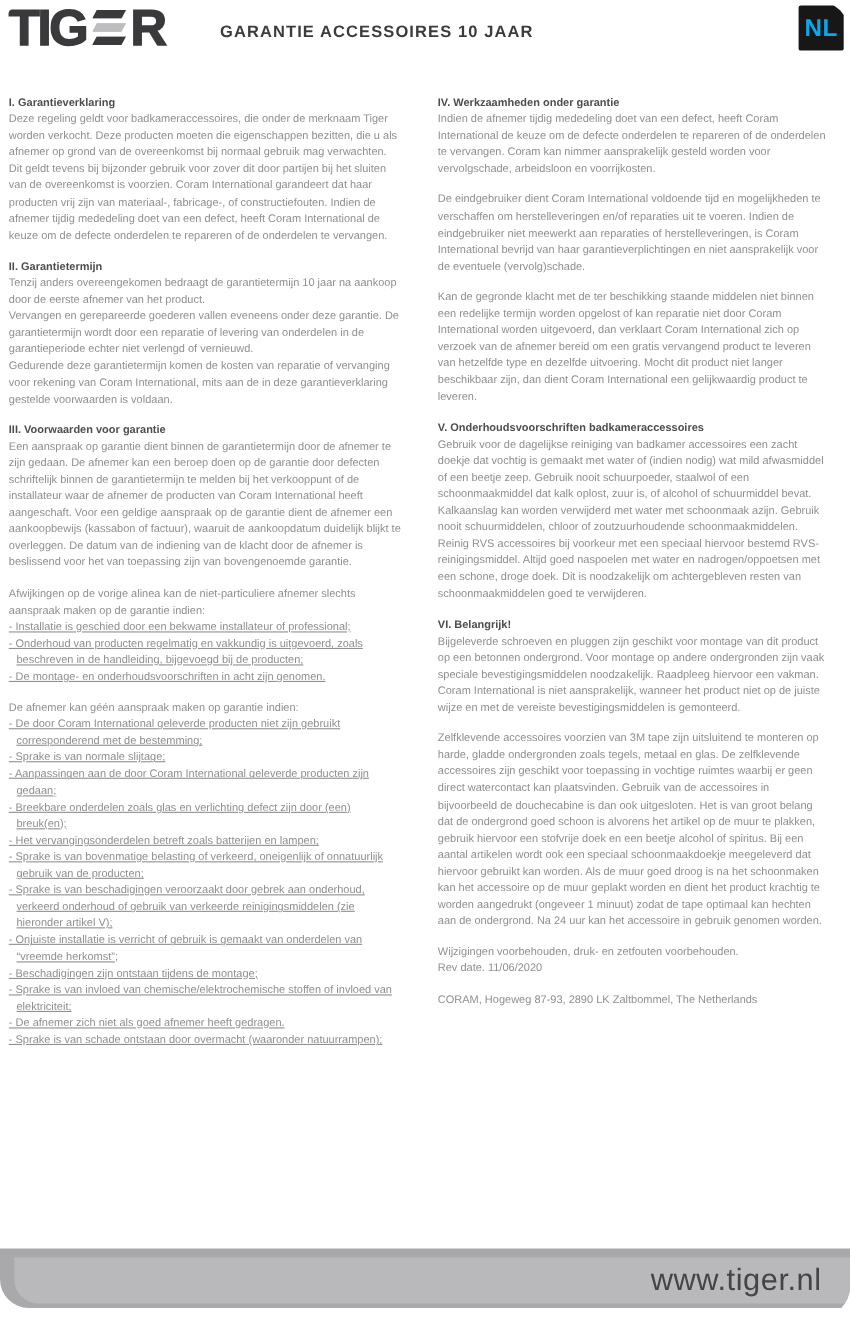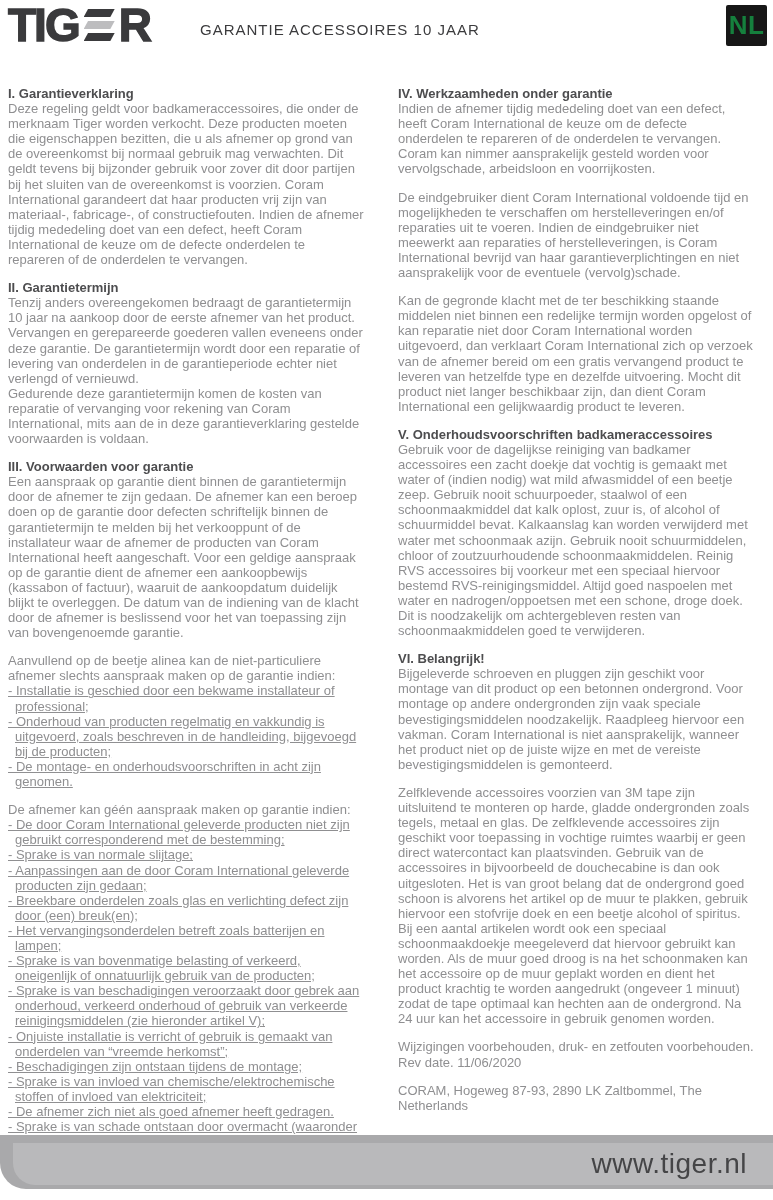--- a/index.html
+++ b/index.html
@@ -1,43 +1,43 @@
 <!DOCTYPE html>
 <html><head>
 <meta charset="utf-8">
 <style>
   * { box-sizing: border-box; margin: 0; padding: 0; }
   html, body { width: 773px; height: 1200px; background: #ffffff; overflow: hidden; }
   body { font-family: "Liberation Sans", "DejaVu Sans", sans-serif; }
-  .page { position: relative; width: 773px; height: 1200px; background: #fff; overflow: hidden; }
+  .page { position: relative; width: 773px; height: 1200px; background: #fff; overflow: hidden; border-radius: 32px; }
 
   
   .header { position: relative; height: 86px; }
   .logo { position: absolute; left: 8px; top: 4px; display: flex; align-items: flex-start; color: #3a3a3c; }
   .logo .txt {
     font-size: 46px; line-height: 42px; font-weight: bold; letter-spacing: -2px;
     -webkit-text-stroke: 1.4px #3a3a3c;
   }
   .logo-e { display: flex; flex-direction: column; justify-content: space-between; width: 31px; height: 32px; margin: 5px 4px 0 5px; }
   .logo-e .bar { height: 8px; background: #3a3a3c; clip-path: polygon(14% 0, 100% 0, 86% 100%, 0 100%); }
   .logo-e .bar.light { background: #bdbdbf; }
   .doc-title {
     position: absolute; left: 200px; top: 21px;
-    font-size: 15px; font-weight: normal; letter-spacing: 1px; color: #3b3b3d;
+    font-size: 15px; font-weight: bold; letter-spacing: 1px; color: #3b3b3d;
   }
   .nl-badge {
     position: absolute; right: 6px; top: 5px; width: 41px; height: 41px;
-    background: #171717; color: #15803d; border-radius: 2px;
+    background: #171717; color: #0ea5e9; border-radius: 2px;
     display: flex; align-items: center; justify-content: center;
-    font-size: 26px; font-weight: bold; letter-spacing: 0.5px;
+    font-size: 22px; font-weight: bold; letter-spacing: 0.5px;
   }
 
   
   .content { display: flex; gap: 33px; padding: 0 8px; }
-  .col { width: 357px; font-size: 13px; line-height: 15.1px; color: #8f8f91; }
+  .col { width: 357px; font-size: 10px; line-height: 15.1px; color: #8f8f91; }
   .block { margin-bottom: 13px; }
   .heading { font-weight: bold; color: #4d4d4f; }
   .para { }
   .bullet { padding-left: 7px; text-indent: -7px; text-decoration: underline; }
 
   
   .footer {
     position: absolute; left: 0; right: 0; bottom: 11px; height: 54px;
     background: #a9a9ab; border-bottom-left-radius: 26px;
   }
@@ -78,21 +78,21 @@
           <div class="heading">II. Garantietermijn</div>
           <div class="para">Tenzij anders overeengekomen bedraagt de garantietermijn 10 jaar na aankoop door de eerste afnemer van het product.</div>
           <div class="para">Vervangen en gerepareerde goederen vallen eveneens onder deze garantie. De garantietermijn wordt door een reparatie of levering van onderdelen in de garantieperiode echter niet verlengd of vernieuwd.</div>
           <div class="para">Gedurende deze garantietermijn komen de kosten van reparatie of vervanging voor rekening van Coram International, mits aan de in deze garantieverklaring gestelde voorwaarden is voldaan.</div>
         </div>
         <div class="block">
           <div class="heading">III. Voorwaarden voor garantie</div>
           <div class="para">Een aanspraak op garantie dient binnen de garantietermijn door de afnemer te zijn gedaan. De afnemer kan een beroep doen op de garantie door defecten schriftelijk binnen de garantietermijn te melden bij het verkooppunt of de installateur waar de afnemer de producten van Coram International heeft aangeschaft. Voor een geldige aanspraak op de garantie dient de afnemer een aankoopbewijs (kassabon of factuur), waaruit de aankoopdatum duidelijk blijkt te overleggen. De datum van de indiening van de klacht door de afnemer is beslissend voor het van toepassing zijn van bovengenoemde garantie.</div>
         </div>
         <div class="block">
-          <div class="para">Aanvullend op de beetje alinea kan de niet-particuliere afnemer slechts aanspraak maken op de garantie indien:</div>
+          <div class="para">Afwijkingen op de vorige alinea kan de niet-particuliere afnemer slechts aanspraak maken op de garantie indien:</div>
           <div class="bullet">- Installatie is geschied door een bekwame installateur of professional;</div>
           <div class="bullet">- Onderhoud van producten regelmatig en vakkundig is uitgevoerd, zoals beschreven in de handleiding, bijgevoegd bij de producten;</div>
           <div class="bullet">- De montage- en onderhoudsvoorschriften in acht zijn genomen.</div>
         </div>
         <div class="block">
           <div class="para">De afnemer kan géén aanspraak maken op garantie indien:</div>
           <div class="bullet">- De door Coram International geleverde producten niet zijn gebruikt corresponderend met de bestemming;</div>
           <div class="bullet">- Sprake is van normale slijtage;</div>
           <div class="bullet">- Aanpassingen aan de door Coram International geleverde producten zijn gedaan;</div>
           <div class="bullet">- Breekbare onderdelen zoals glas en verlichting defect zijn door (een) breuk(en);</div>

